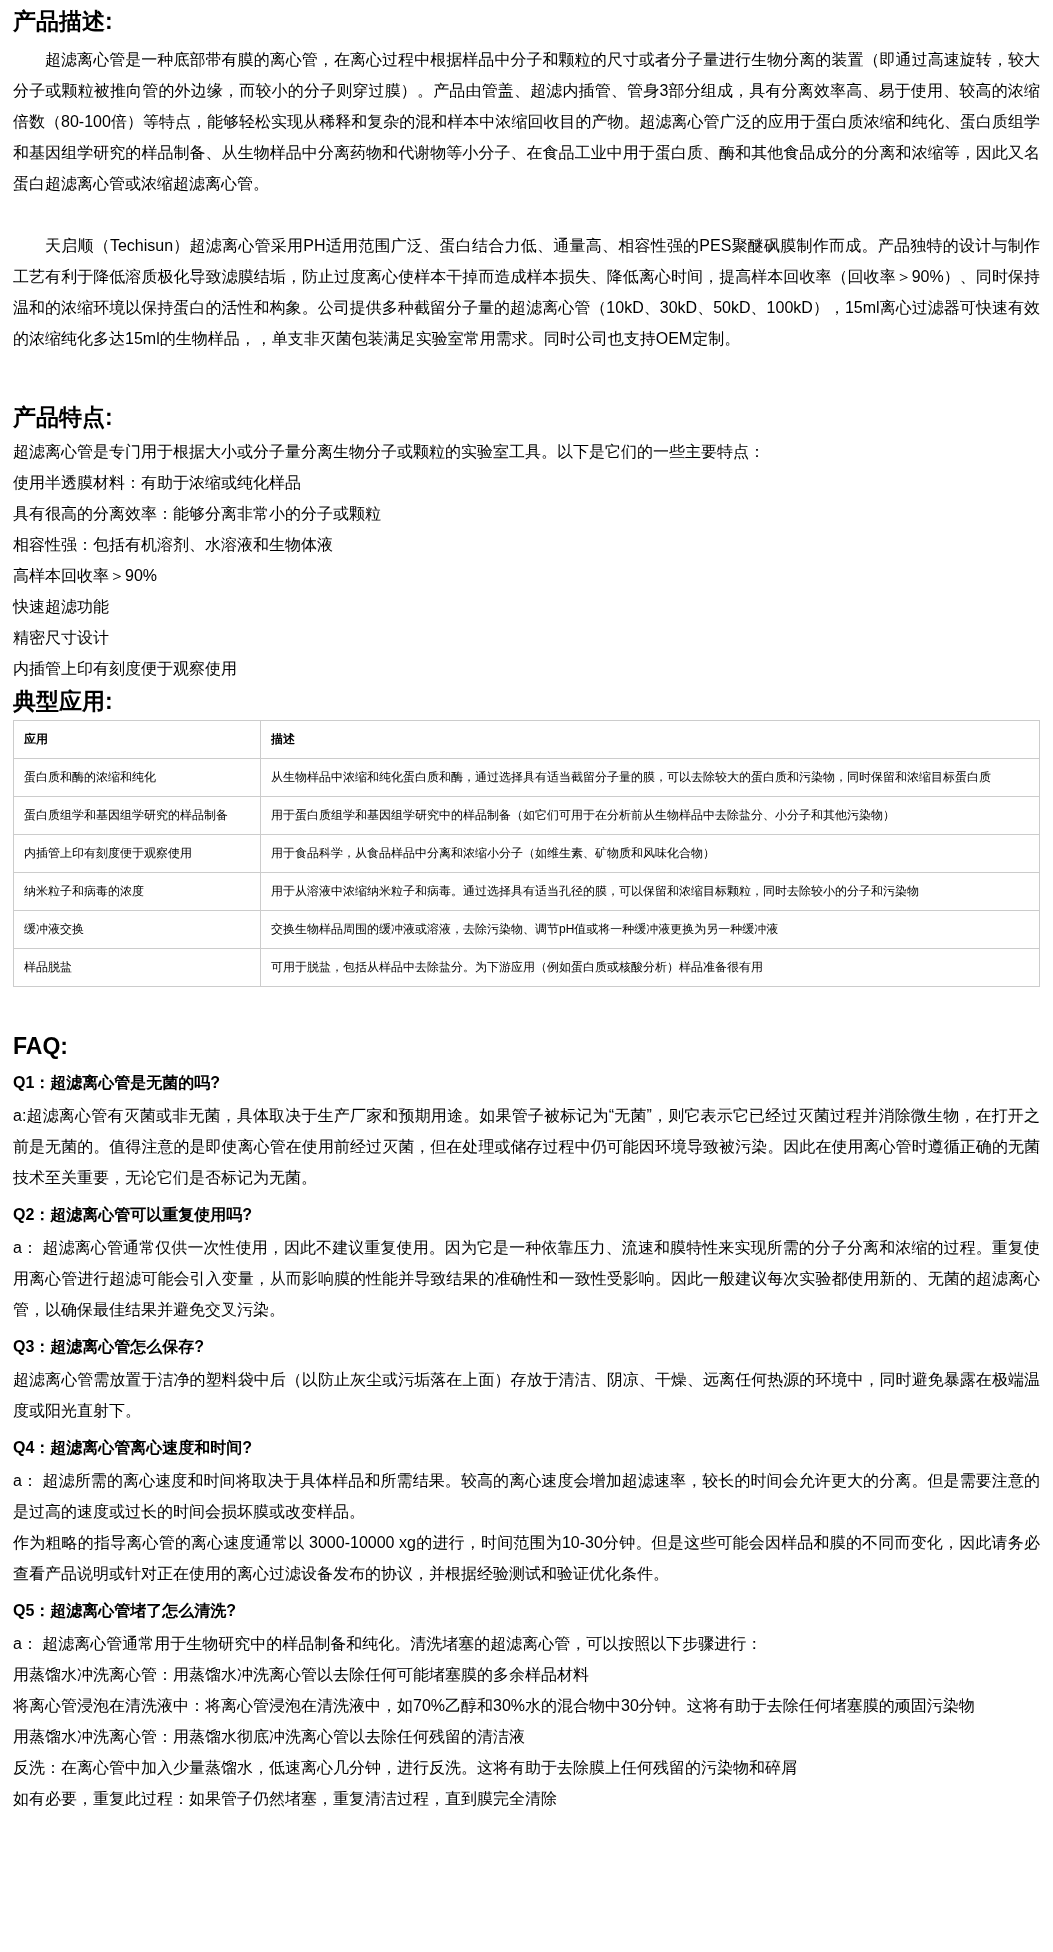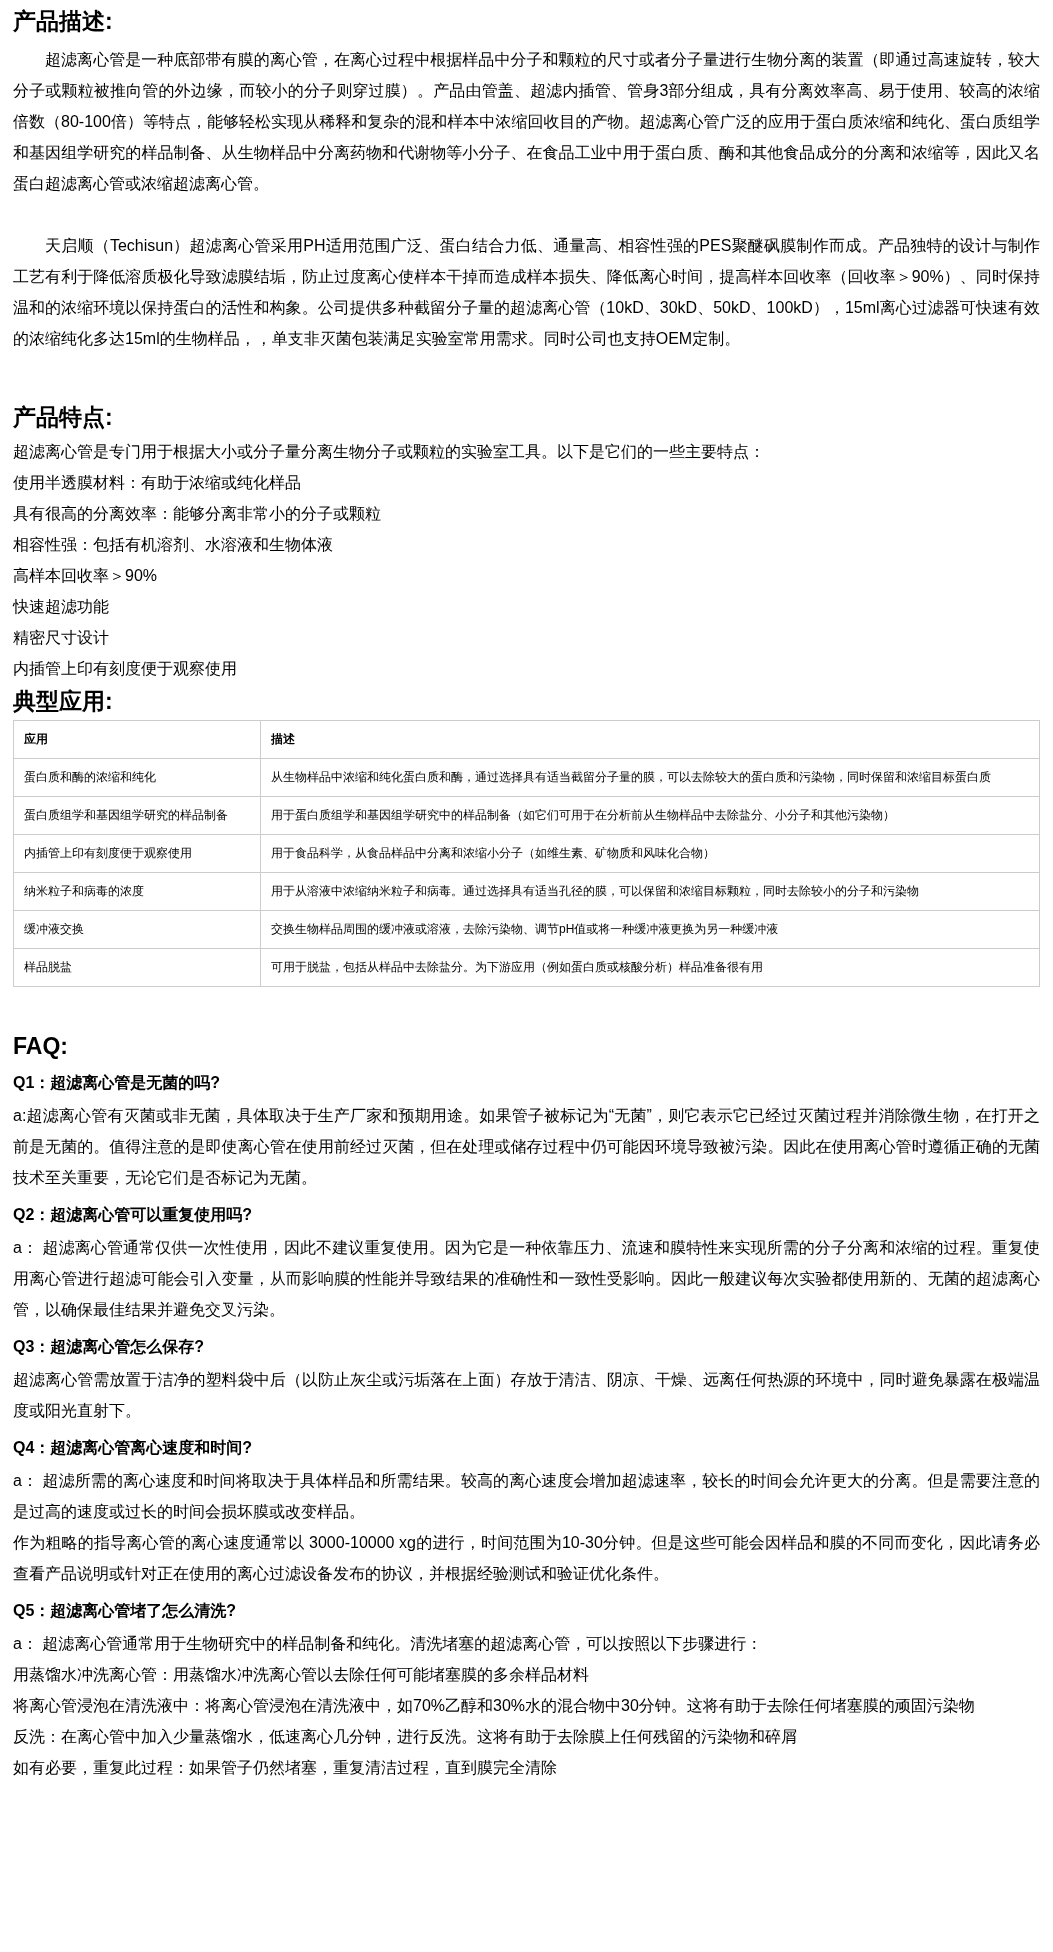--- a/index.html
+++ b/index.html
@@ -184,20 +184,21 @@
         <div class="faq-item">
           <h3 class="faq-q">Q5：超滤离心管堵了怎么清洗?</h3>
           <div>
 
               <p class="faq-a">a： 超滤离心管通常用于生物研究中的样品制备和纯化。清洗堵塞的超滤离心管，可以按照以下步骤进行：</p>
 
               <p class="faq-a">用蒸馏水冲洗离心管：用蒸馏水冲洗离心管以去除任何可能堵塞膜的多余样品材料</p>
 
               <p class="faq-a">将离心管浸泡在清洗液中：将离心管浸泡在清洗液中，如70%乙醇和30%水的混合物中30分钟。这将有助于去除任何堵塞膜的顽固污染物</p>
 
+              <p class="faq-a">用蒸馏水冲洗离心管：用蒸馏水彻底冲洗离心管以去除任何残留的清洁液</p>
 
               <p class="faq-a">反洗：在离心管中加入少量蒸馏水，低速离心几分钟，进行反洗。这将有助于去除膜上任何残留的污染物和碎屑</p>
 
               <p class="faq-a">如有必要，重复此过程：如果管子仍然堵塞，重复清洁过程，直到膜完全清除</p>
 
             </div>
         </div>
       </div>
   </section>
 

